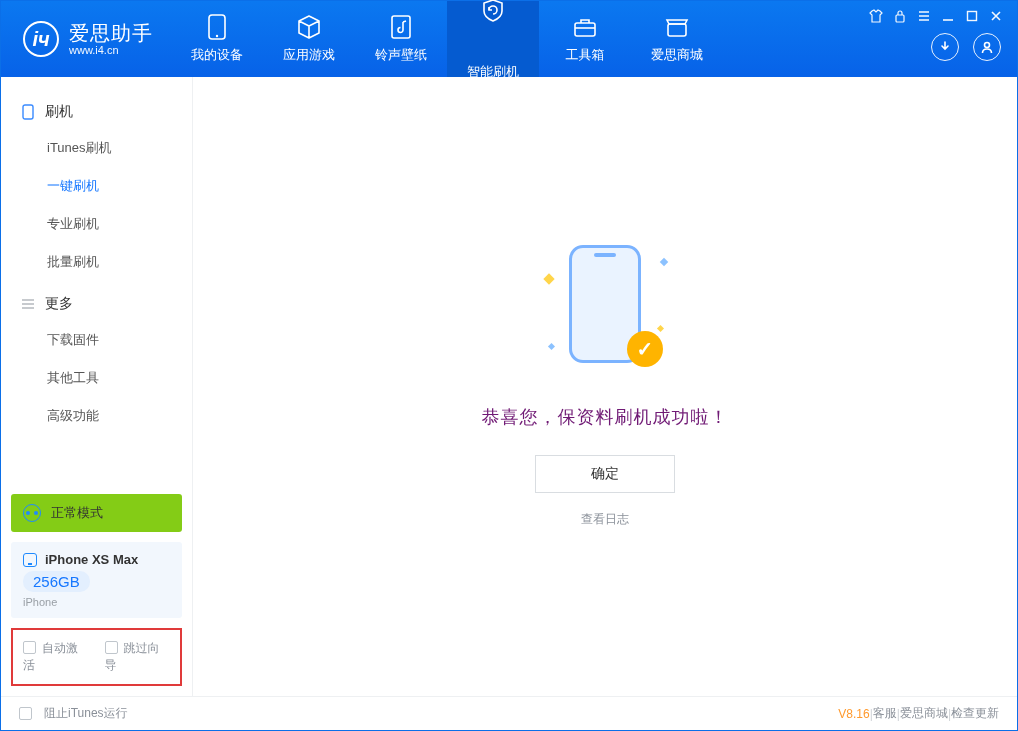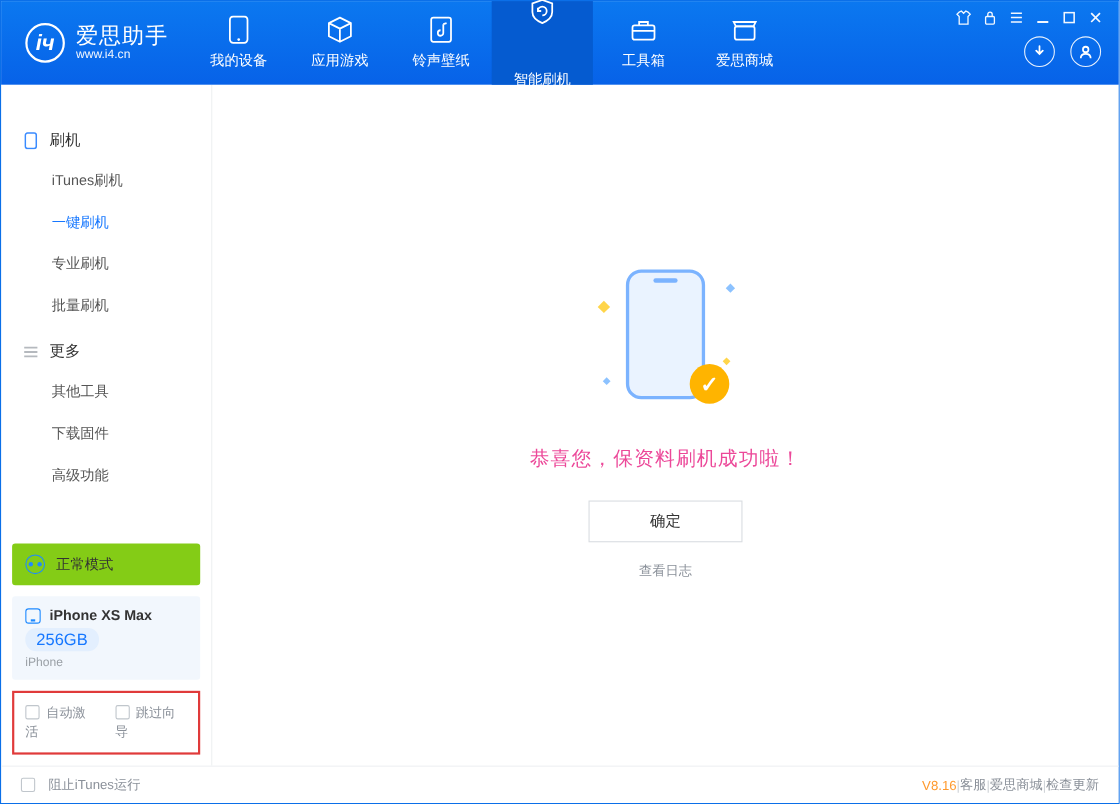--- a/index.html
+++ b/index.html
@@ -17,21 +17,21 @@
 .nav-item { width: 92px; display: flex; flex-direction: column; align-items: center; justify-content: center; gap: 6px; cursor: pointer; font-size: 13px; }
 .nav-item.active { background: #055bd0; gap: 40px; }
 .nav-icon { width: 26px; height: 26px; display: flex; align-items: center; justify-content: center; }
 .header-right { position: absolute; right: 16px; bottom: 16px; display: flex; gap: 14px; }
 .hr-circle { width: 28px; height: 28px; border: 1.5px solid rgba(255,255,255,0.9); border-radius: 50%; display: flex; align-items: center; justify-content: center; cursor: pointer; }
 .titlebar-icons { position: absolute; right: 14px; top: 8px; display: flex; gap: 10px; align-items: center; }
 .tb-icon { width: 14px; height: 14px; cursor: pointer; opacity: 0.95; display: flex; align-items: center; justify-content: center; }
 
 
 .body { flex: 1; display: flex; min-height: 0; }
-.sidebar { width: 192px; border-right: 1px solid #eef0f2; display: flex; flex-direction: column; padding-top: 34px; }
+.sidebar { width: 192px; border-right: 1px solid #eef0f2; display: flex; flex-direction: column; padding-top: 18px; }
 .sb-section { padding: 0 0 6px 0; }
 .sb-header { display: flex; align-items: center; gap: 10px; padding: 8px 20px; font-size: 14px; color: #333; font-weight: 500; }
 .sb-header .sb-icon { width: 14px; height: 14px; display: flex; align-items: center; justify-content: center; color: #3a8bff; }
 .sb-header .sb-icon.grey { color: #b5b9be; }
 .sb-item { padding: 10px 20px 10px 46px; font-size: 13px; color: #555; cursor: pointer; }
 .sb-item.active { color: #1677ff; }
 
 .device-pane { margin-top: auto; }
 .mode-row { background: #84cc16; margin: 0 10px 10px 10px; border-radius: 3px; padding: 10px 12px; display: flex; align-items: center; gap: 10px; font-size: 13px; color: #333; }
 .mode-icon { width: 18px; height: 18px; border: 1.5px solid #1f8aff; border-radius: 50%; position: relative; }
@@ -53,21 +53,21 @@
 .success-illus { position: relative; width: 160px; height: 130px; margin-bottom: 30px; }
 .phone-shape { position: absolute; left: 50%; top: 0; transform: translateX(-50%); width: 72px; height: 118px; border: 3px solid #7bb3ff; border-radius: 14px; background: #eaf3ff; }
 .phone-shape::before { content: ""; position: absolute; top: 5px; left: 50%; transform: translateX(-50%); width: 22px; height: 4px; background: #7bb3ff; border-radius: 3px; }
 .check-badge { position: absolute; right: 22px; bottom: 8px; width: 36px; height: 36px; background: #ffb400; border-radius: 50%; display: flex; align-items: center; justify-content: center; color: #fff; font-size: 20px; font-weight: bold; }
 .spark { position: absolute; width: 8px; height: 8px; background: #ffd54a; transform: rotate(45deg); }
 .spark.s1 { left: 20px; top: 30px; }
 .spark.blue { background: #8cc2ff; }
 .spark.s2 { right: 18px; top: 14px; width: 6px; height: 6px; }
 .spark.s3 { left: 24px; bottom: 26px; width: 5px; height: 5px; }
 .spark.s4 { right: 22px; bottom: 44px; width: 5px; height: 5px; }
-.success-text { font-size: 18px; color: #ec4899; margin-bottom: 26px; letter-spacing: 1px; }
+.success-text { font-size: 18px; color: #701a75; margin-bottom: 26px; letter-spacing: 1px; }
 .ok-btn { width: 140px; height: 38px; border: 1px solid #d9dde1; background: #fff; font-size: 14px; color: #333; cursor: pointer; margin-bottom: 18px; }
 .log-link { font-size: 12px; color: #8a9099; cursor: pointer; }
 
 
 .footer { height: 34px; border-top: 1px solid #eef0f2; display: flex; align-items: center; padding: 0 18px; font-size: 12px; color: #8a9099; }
 .footer .left { display: flex; align-items: center; gap: 6px; }
 .footer .right { margin-left: auto; display: flex; align-items: center; gap: 0; }
 .footer .version { color: #ff9a2e; }
 .footer .divider { color: #d0d4d8; }
 .footer .flink { cursor: pointer; }
@@ -211,22 +211,22 @@
       </div>
       <div class="sb-section">
         <div class="sb-header">
           <span class="sb-icon grey">
               <svg width="14" height="12" viewBox="0 0 14 12">
                 <path d="M1 2 L13 2 M1 6 L13 6 M1 10 L13 10" stroke="currentColor" stroke-width="1.6"></path>
               </svg>
             </span>
           <span>更多</span>
         </div>
+        <div class="sb-item">下载固件</div>
         <div class="sb-item">其他工具</div>
-        <div class="sb-item">下载固件</div>
         <div class="sb-item">高级功能</div>
       </div>
 
       <div class="device-pane">
         <div class="mode-row">
           <span class="mode-icon"></span>
           <span>正常模式</span>
         </div>
         <div class="device-row">
           <div class="device-name-line">

